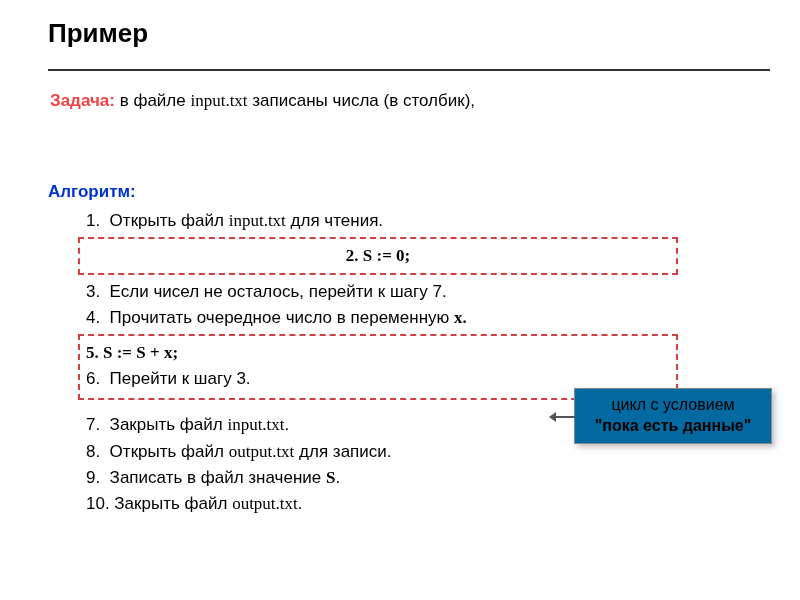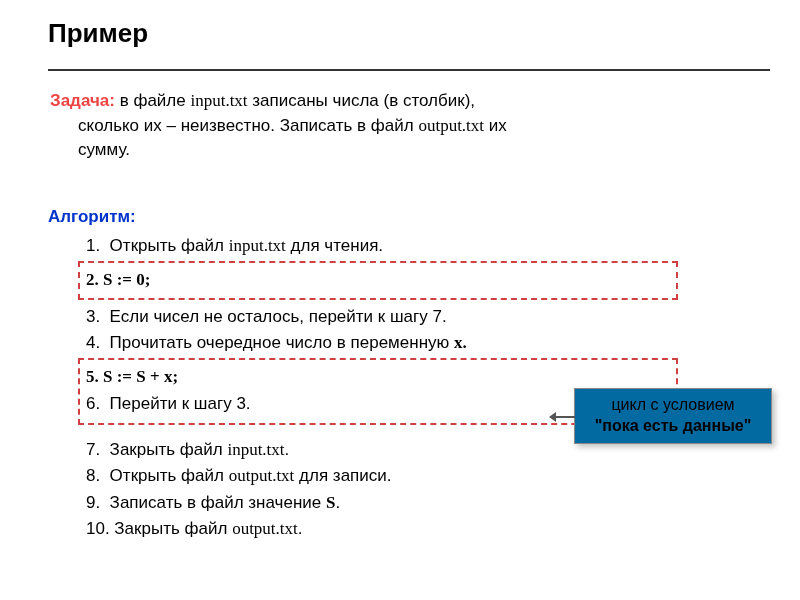--- a/index.html
+++ b/index.html
@@ -42,20 +42,21 @@
     line-height: 1.55;
     padding-left: 38px;
   }
   .algo .row { white-space: pre; }
   .algo .bold { font-weight: bold; }
   .dashbox {
     border: 2px dashed #d04040;
     padding: 4px 6px 4px 6px;
     margin: 2px 0 4px -8px;
     width: 600px;
+    text-align: center;
   }
   .dashbox2 {
     border: 2px dashed #d04040;
     padding: 4px 6px 6px 6px;
     margin: 2px 0 4px -8px;
     width: 600px;
   }
   .gap { height: 8px; }
   .callout {
     position: absolute;
@@ -89,22 +90,21 @@
   }
 </style>
 </head>
 <body>
 
 <div class="title">Пример</div>
 <hr class="hr">
 
 <div class="task">
   <span class="lbl">Задача:</span><span> в файле </span><span class="mono">input.txt</span><span> записаны числа (в столбик),</span><br>
-  <span class="indent2"><span>сколько их – неизвестно. Записать в файл </span><span class="mono">output.txt</span><span> их</span></span><br>
-  <span class="indent2">сумму.</span>
+  <br>
 </div>
 
 <div class="algo-head">Алгоритм:</div>
 
 <div class="algo">
   <div class="row"><span>1.  Открыть файл </span><span class="mono">input.txt</span><span> для чтения.</span></div>
 
   <div class="dashbox">
     <div class="row bold mono">2. S := 0;</div>
   </div>

